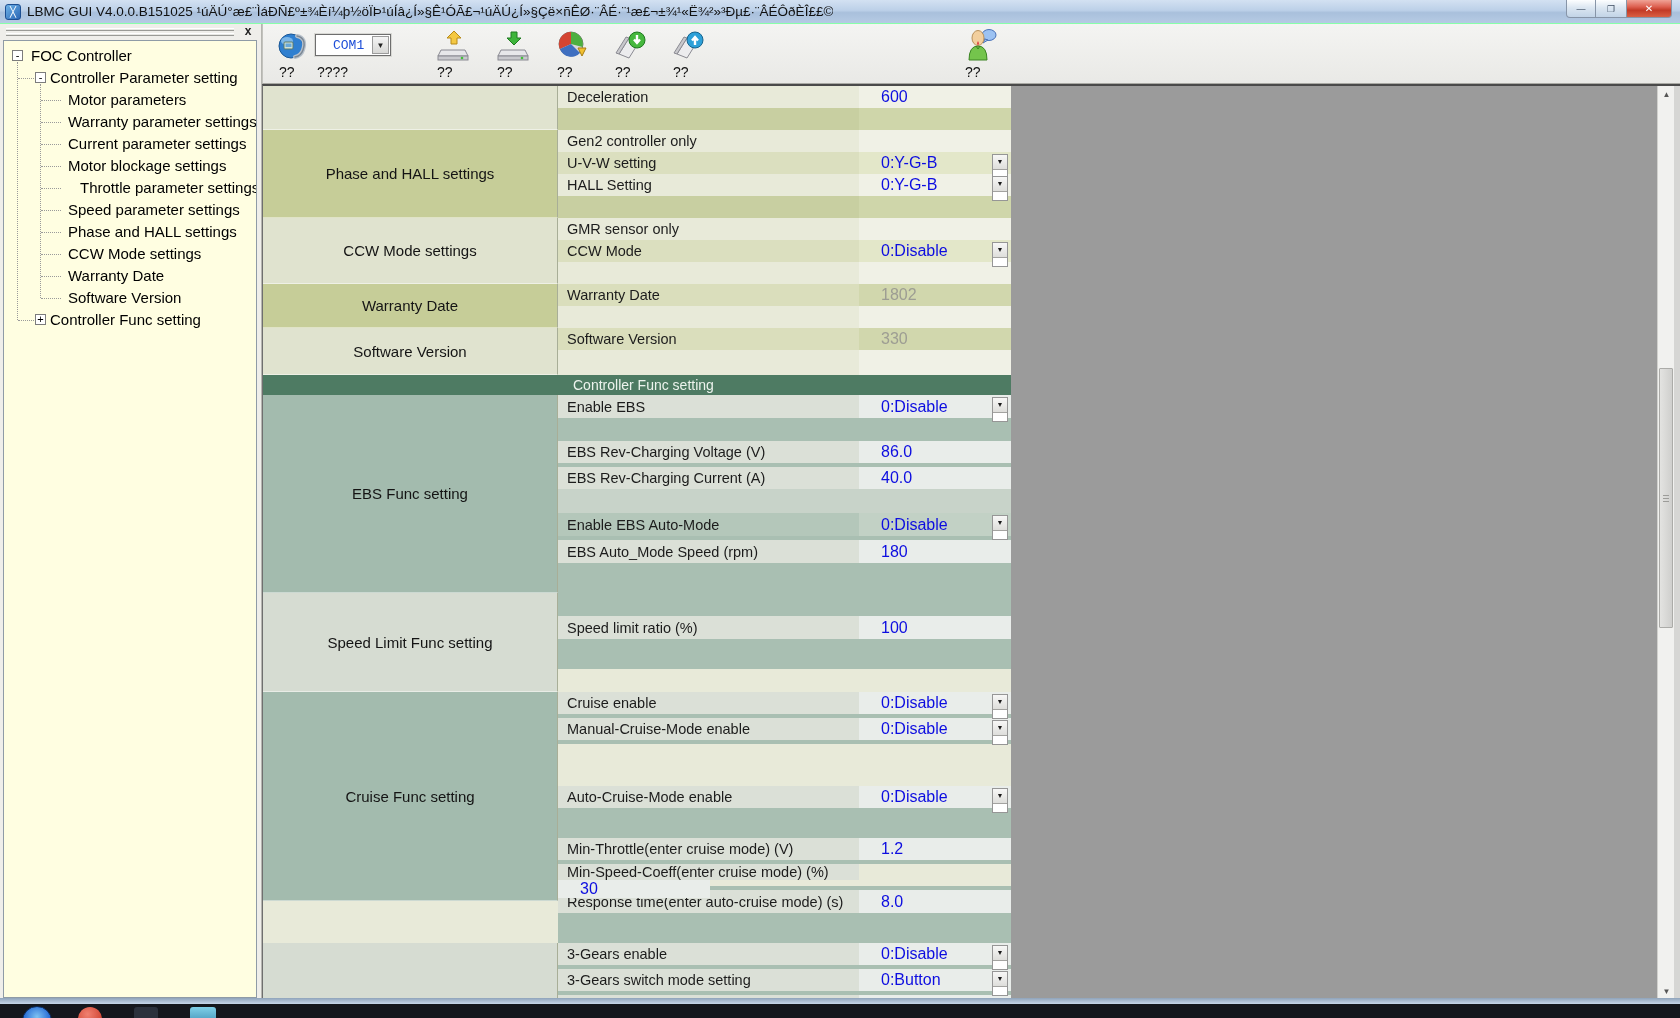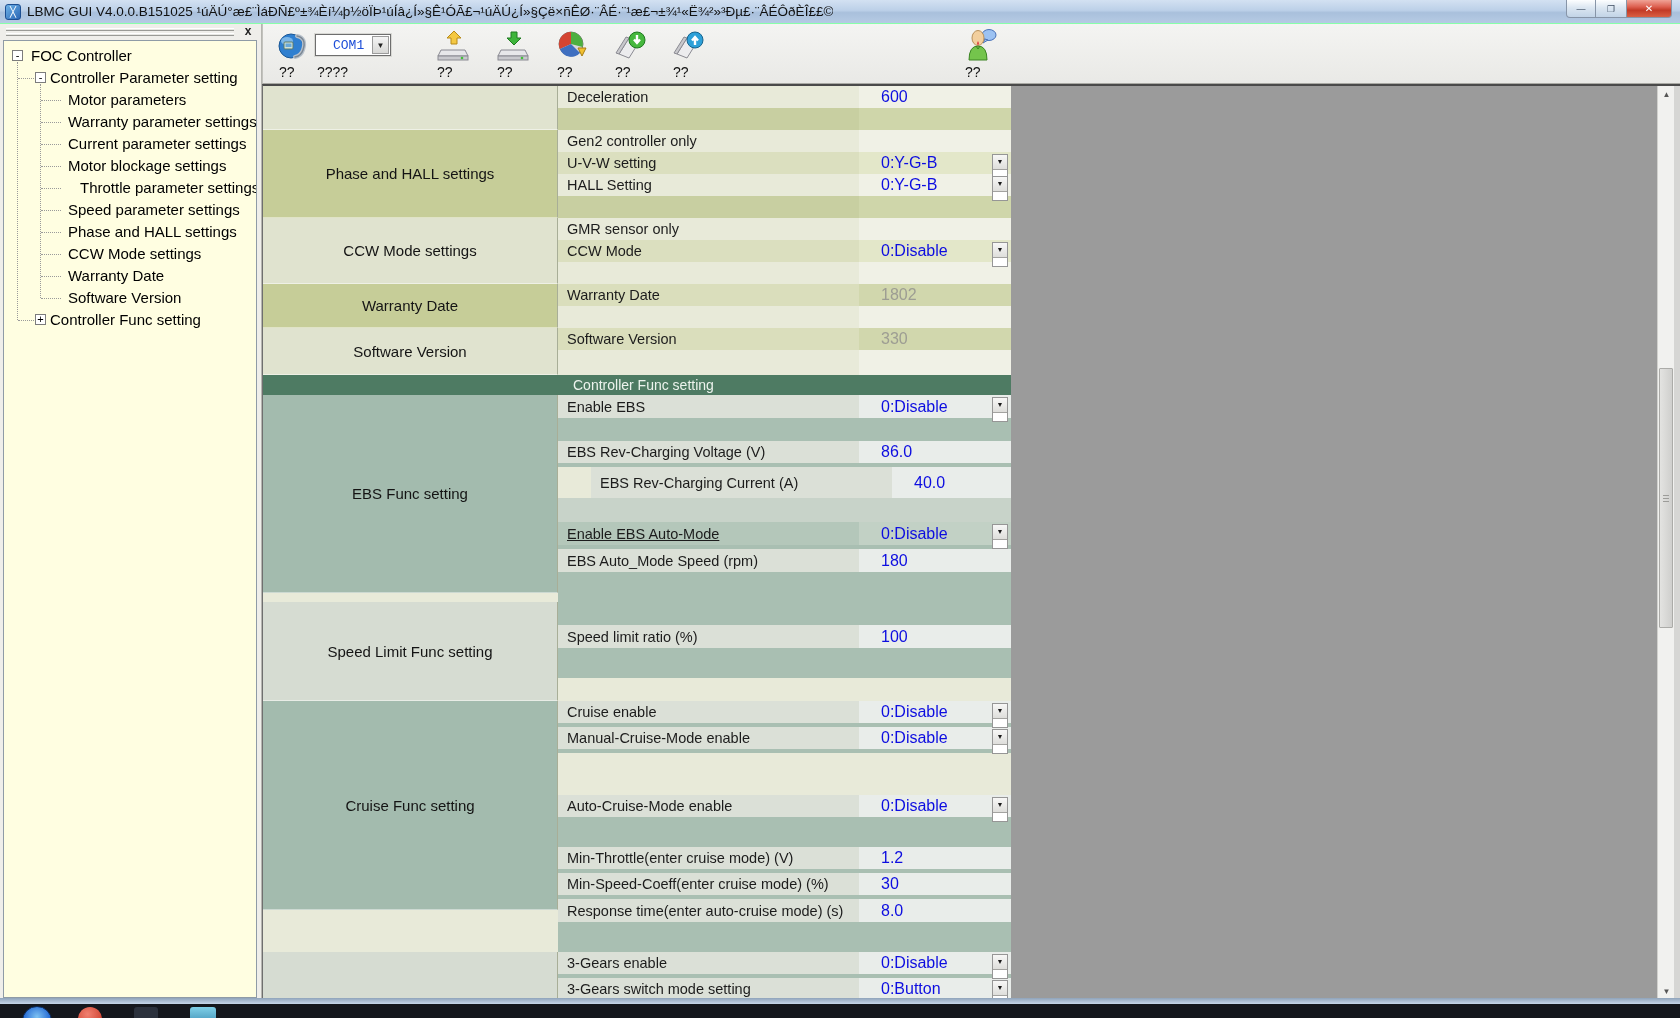--- a/index.html
+++ b/index.html
@@ -65,21 +65,21 @@
   .hdr{width:748px;background:#4e7b63;color:#ecf3ed;font-size:14px;line-height:20px;height:20px;padding-left:310px;}
   .dd{position:absolute;right:3px;top:2px;width:16px;height:25px;background:#fff;border:1px solid #969696;z-index:3;}
   .dd b{display:block;height:15px;background:linear-gradient(#f7f7f6,#dededb);border-bottom:1px solid #a3a3a0;
     font-size:7px;line-height:14px;text-align:center;color:#1a1a1a;font-weight:normal;}
   
   .ol-light .pcell{background:#e8ead9;} .ol-light .vcell{background:#f0f1e6;}
   .ol-dark  .pcell{background:#dbdfbf;} .ol-dark  .vcell{background:#e3e7c9;}
   .ol-empty .pcell{background:#c8cfa1;} .ol-empty .vcell{background:#cfd6aa;}
   .ol-ro    .pcell{background:#dadebc;} .ol-ro    .vcell{background:#d1d7ad;}
   .sg-light .pcell{background:#dbe0d7;} .sg-light .vcell{background:#e9edea;}
-  .sg-mid   .pcell{background:#b4c7ba;text-decoration:underline;} .sg-mid   .vcell{background:#c2d1c5;}
+  .sg-mid   .pcell{background:#b4c7ba;} .sg-mid   .vcell{background:#c2d1c5;}
   .sg-empty .pcell,.sg-empty .vcell{background:#a9bfb2;}
   .sg-empty2 .pcell,.sg-empty2 .vcell{background:#c8d3c9;}
   .sg-gap   .pcell,.sg-gap .vcell{background:#a9bfb2;}
   .cat-ol-light{background:#e0e3cf;} .cat-ol-dark{background:#c6cd98;}
   .cat-sg{background:#a3bbae;} .cat-sg-light{background:#d6dcd2;}
 
   
   .grayarea{position:absolute;left:748px;top:0;width:646px;height:914px;background:#9b9b9b;}
   .vscroll{position:absolute;left:1394px;top:0;width:17px;height:914px;background:#f1f1ef;border-left:1px solid #d0d0cd;}
   .sarrow{position:absolute;left:0;width:17px;height:17px;background:#f1f1ef;color:#555;font-size:8px;
@@ -402,21 +402,21 @@
             <div class="prow sg-light" style="height: 22px;">
               <div class="pcell">EBS Rev-Charging Voltage (V)</div>
               <div class="vcell">
                 <span class="v">86.0</span>
               </div>
             </div>
             <div class="prow sg-gap" style="height: 4px;">
               <div class="pcell"></div>
               <div class="vcell"></div>
             </div>
-            <div class="prow sg-light" style="height: 31px; padding-left: 33px;">
+            <div class="prow sg-light" style="height: 22px;">
               <div class="pcell">EBS Rev-Charging Current (A)</div>
               <div class="vcell">
                 <span class="v">40.0</span>
               </div>
             </div>
             <div class="prow sg-empty2" style="height: 24px;">
               <div class="pcell"></div>
               <div class="vcell"></div>
             </div>
             <div class="prow sg-mid" style="height: 23px;">
@@ -508,21 +508,21 @@
             <div class="prow sg-light" style="height: 22px;">
               <div class="pcell">Min-Throttle(enter cruise mode) (V)</div>
               <div class="vcell">
                 <span class="v">1.2</span>
               </div>
             </div>
             <div class="prow sg-gap" style="height: 4px;">
               <div class="pcell"></div>
               <div class="vcell"></div>
             </div>
-            <div class="prow sg-light" style="height: 22px;">
+            <div class="prow sg-light" style="height: 22px; flex-direction: column;">
               <div class="pcell">Min-Speed-Coeff(enter cruise mode) (%)</div>
               <div class="vcell">
                 <span class="v">30</span>
               </div>
             </div>
             <div class="prow sg-gap" style="height: 4px;">
               <div class="pcell"></div>
               <div class="vcell"></div>
             </div>
             <div class="prow sg-light" style="height: 23px;">

